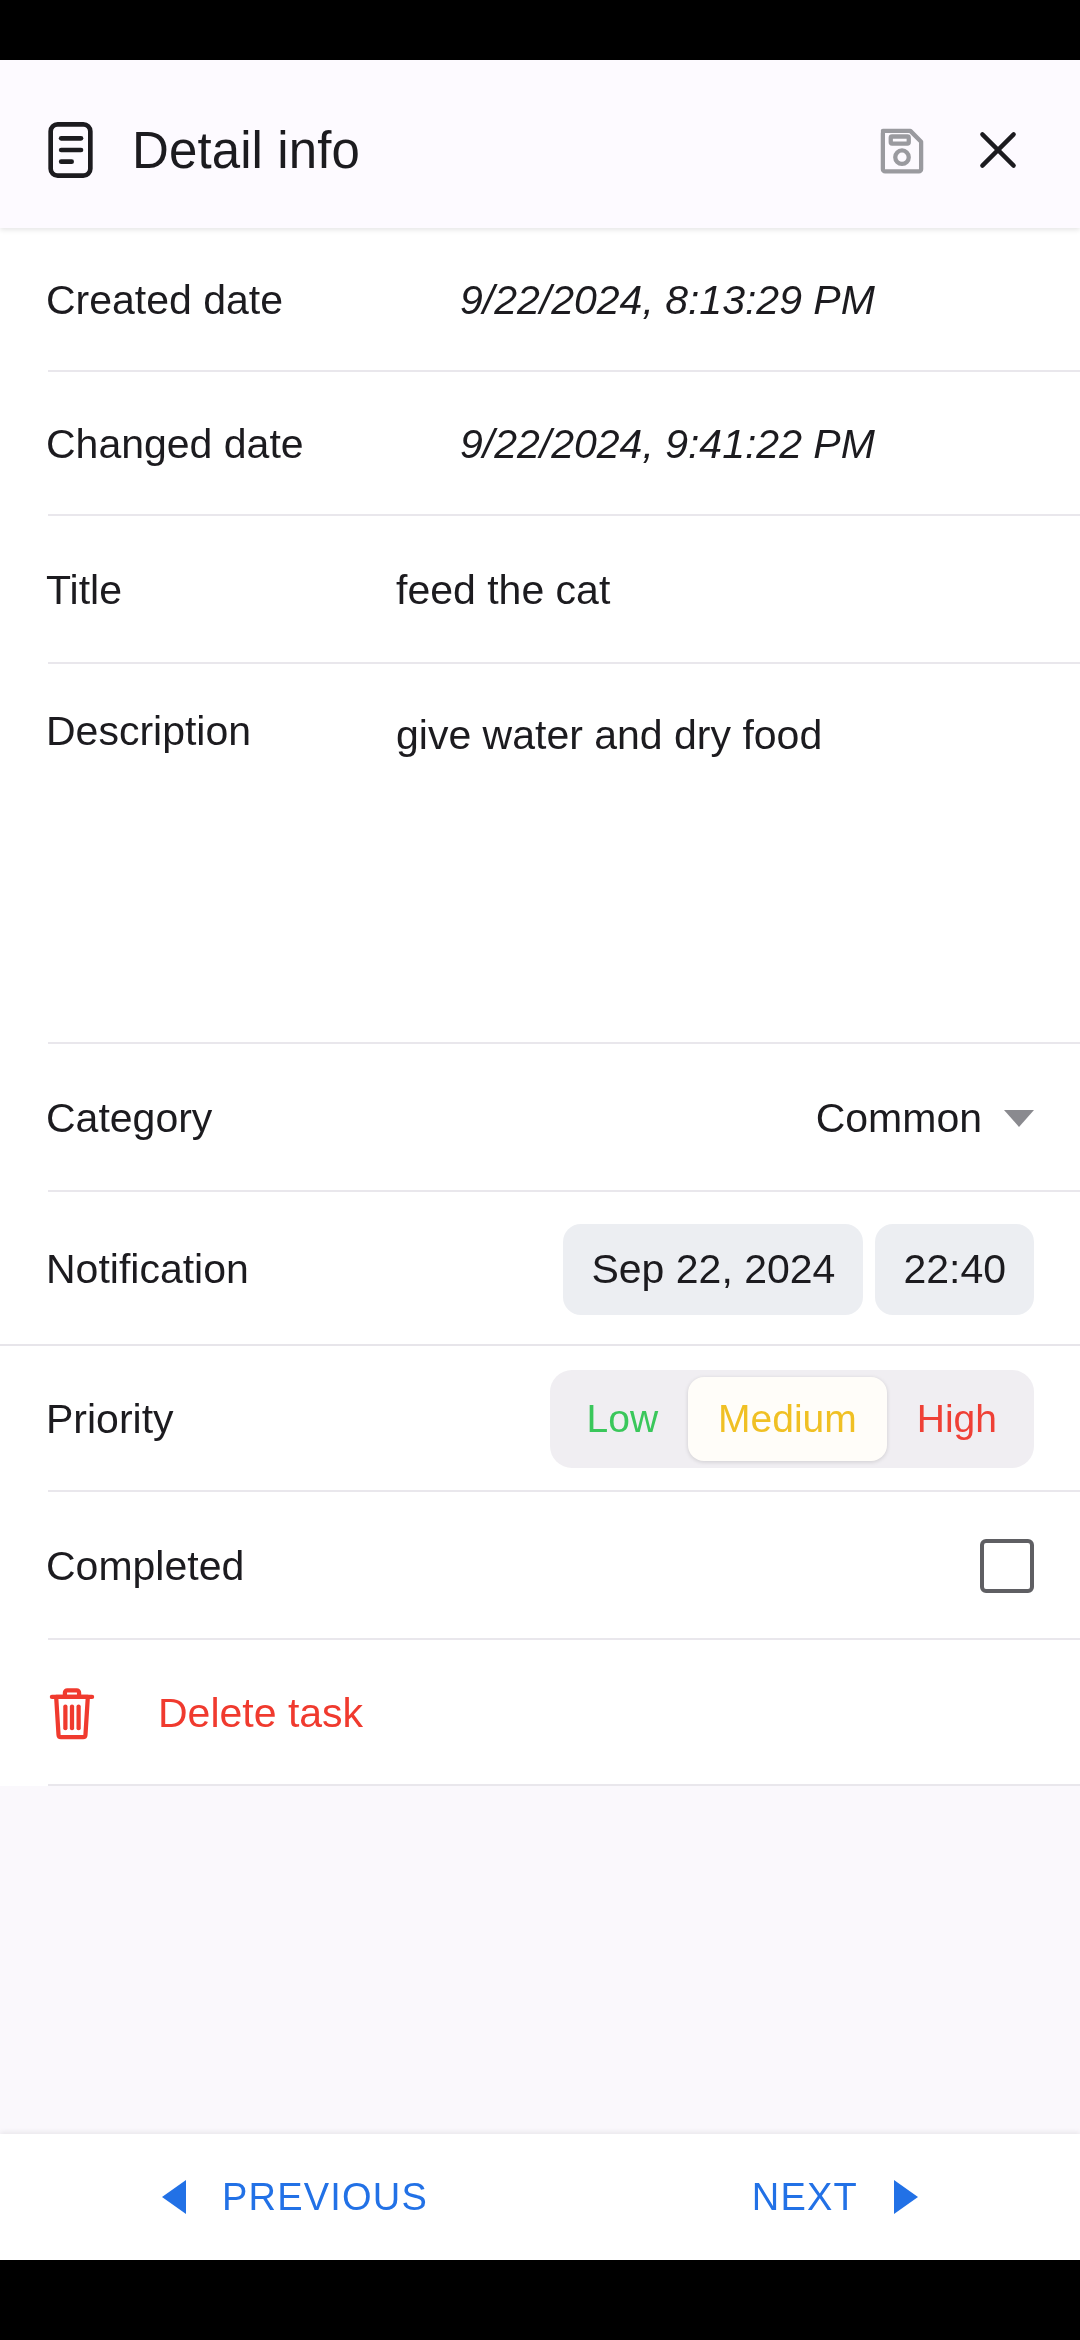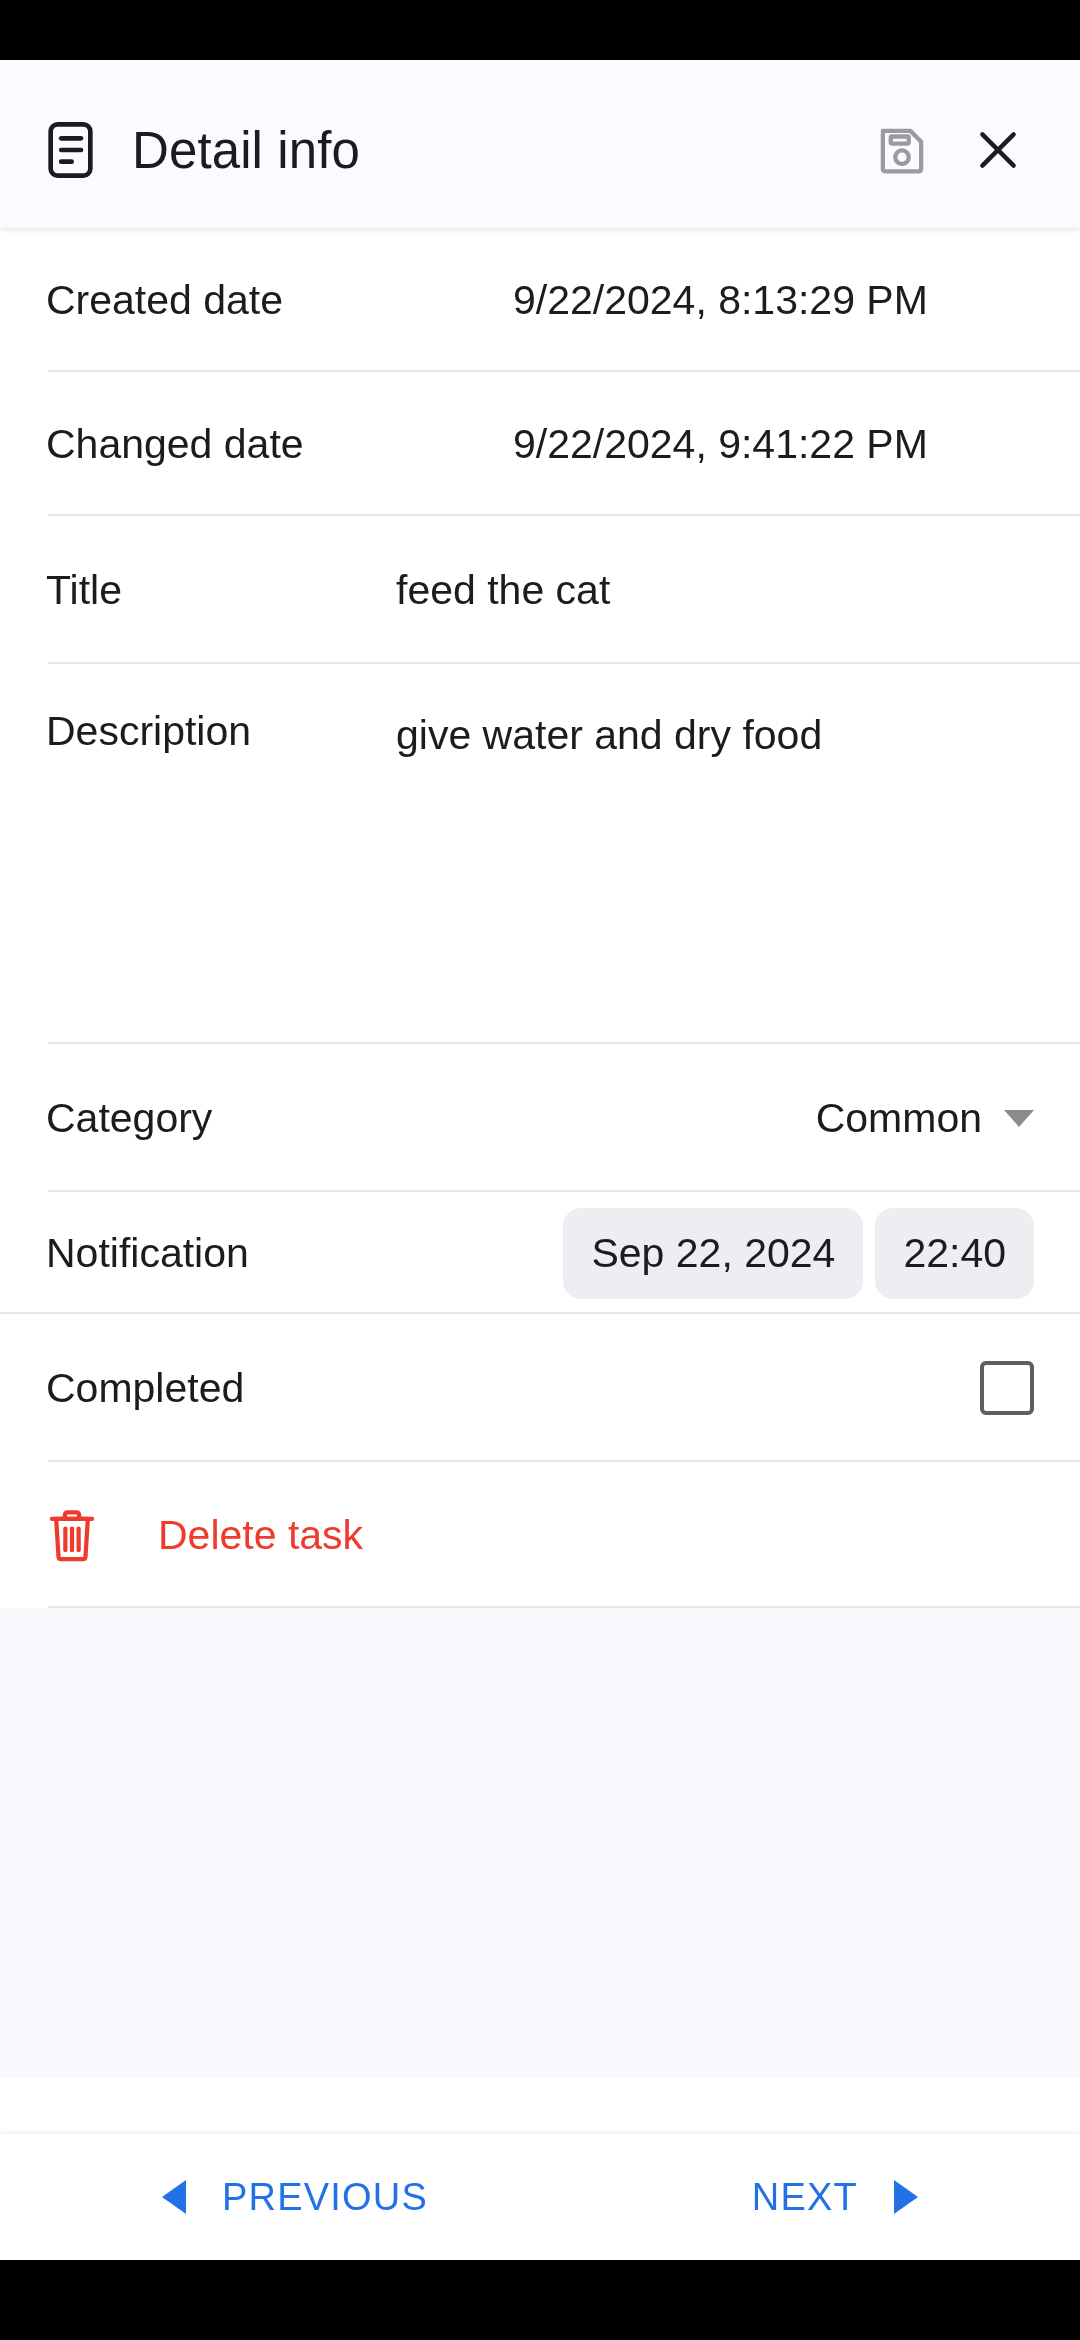--- a/index.html
+++ b/index.html
@@ -133,21 +133,22 @@
     background: #e7e5ea;
   }
 
   
   .row-created, .row-changed {
     height: 144px;
     align-items: center;
   }
   .row-created .row-value, .row-changed .row-value {
     position: absolute;
-    left: 513px;
+    left: 460px;
+    font-style: italic;
   }
 
   
   .row-title {
     height: 148px;
   }
   .row-title .row-value {
     position: absolute;
     left: 396px;
   }
@@ -182,21 +183,21 @@
   .caret-down {
     width: 0; height: 0;
     border-left: 15px solid transparent;
     border-right: 15px solid transparent;
     border-top: 17px solid #8a8a8f;
     display: block;
   }
 
   
   .row-notification {
-    height: 122px;
+    height: 154px;
     justify-content: space-between;
     gap: 36px;
   }
   .notif-chips {
     display: flex;
     align-items: center;
     gap: 12px;
   }
   .chip {
     background: #eceef2;
@@ -395,20 +396,29 @@
 
       <div class="row row-notification">
         <span class="row-label">Notification</span>
         <span class="notif-chips">
           <button class="chip">Sep 22, 2024</button>
           <button class="chip">22:40</button>
         </span>
         <span class="divider-full"></span>
       </div>
 
+      <div class="row row-priority">
+        <span class="row-label">Priority</span>
+        <span class="segmented">
+          <button class="seg-btn seg-low">Low</button>
+          <button class="seg-btn seg-medium selected">Medium</button>
+          <button class="seg-btn seg-high">High</button>
+        </span>
+        <span class="divider-inset"></span>
+      </div>
 
       <div class="row row-completed">
         <span class="row-label">Completed</span>
         <span class="checkbox"></span>
         <span class="divider-inset"></span>
       </div>
 
       <div class="row row-delete">
         <span class="trash-icon">
           <svg viewBox="0 0 22 24" width="52" height="58" fill="none" stroke="#f03a2e" stroke-width="1.8" stroke-linecap="round" stroke-linejoin="round">

